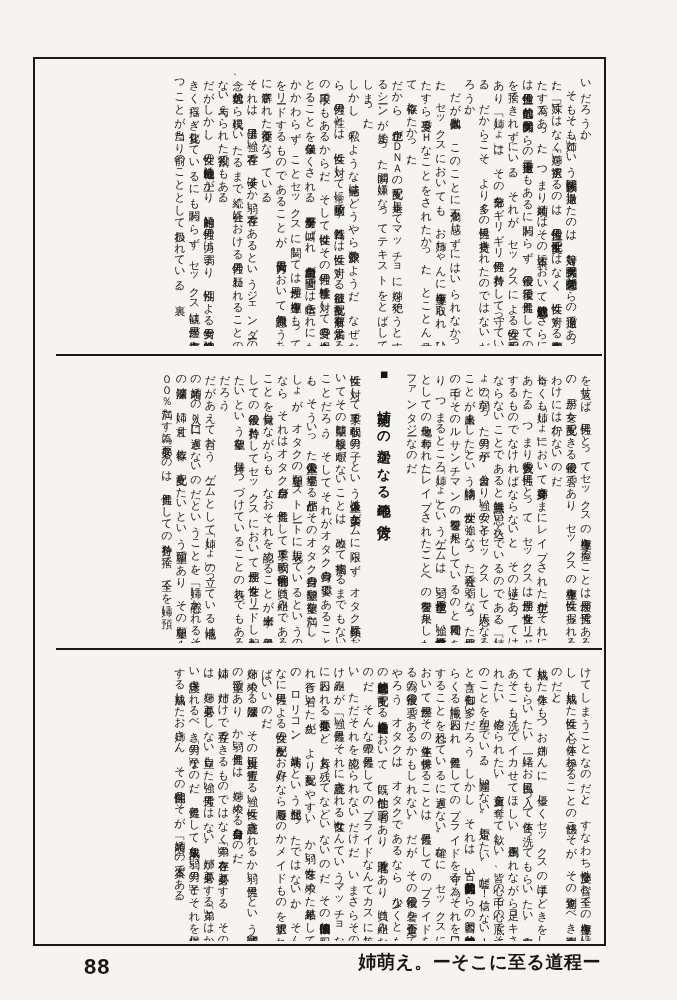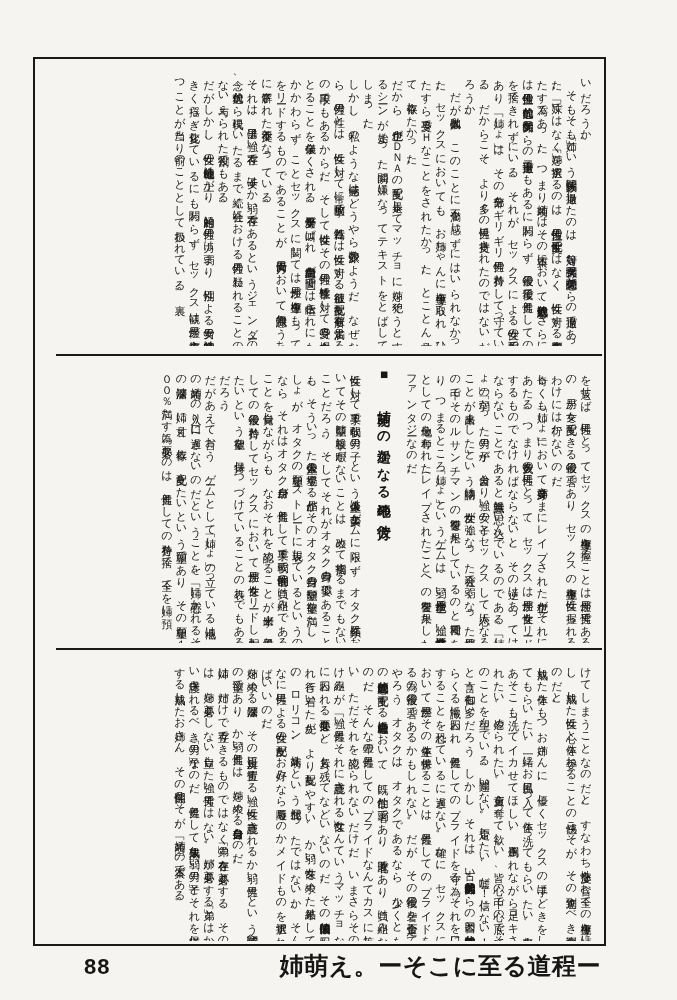--- a/index.html
+++ b/index.html
@@ -36,21 +36,21 @@
     font-size:13.5px;font-weight:bold;line-height:22px;
     margin:0 10px;padding:0;letter-spacing:2px;
   }
   .footer{position:absolute;left:0;top:950px;width:677px;height:45px;}
   .page-number{
     position:absolute;left:84px;top:4px;
     font-size:22px;font-weight:bold;letter-spacing:1px;
   }
   .footer-title{
     position:absolute;right:76px;top:0;
-    font-size:24px;font-weight:bold;letter-spacing:0.5px;
+    font-size:18px;font-weight:bold;letter-spacing:0.5px;
     white-space:nowrap;
   }
 </style>
 </head>
 <body>
 
 <div class="page">
 
   <div class="frame">
 

